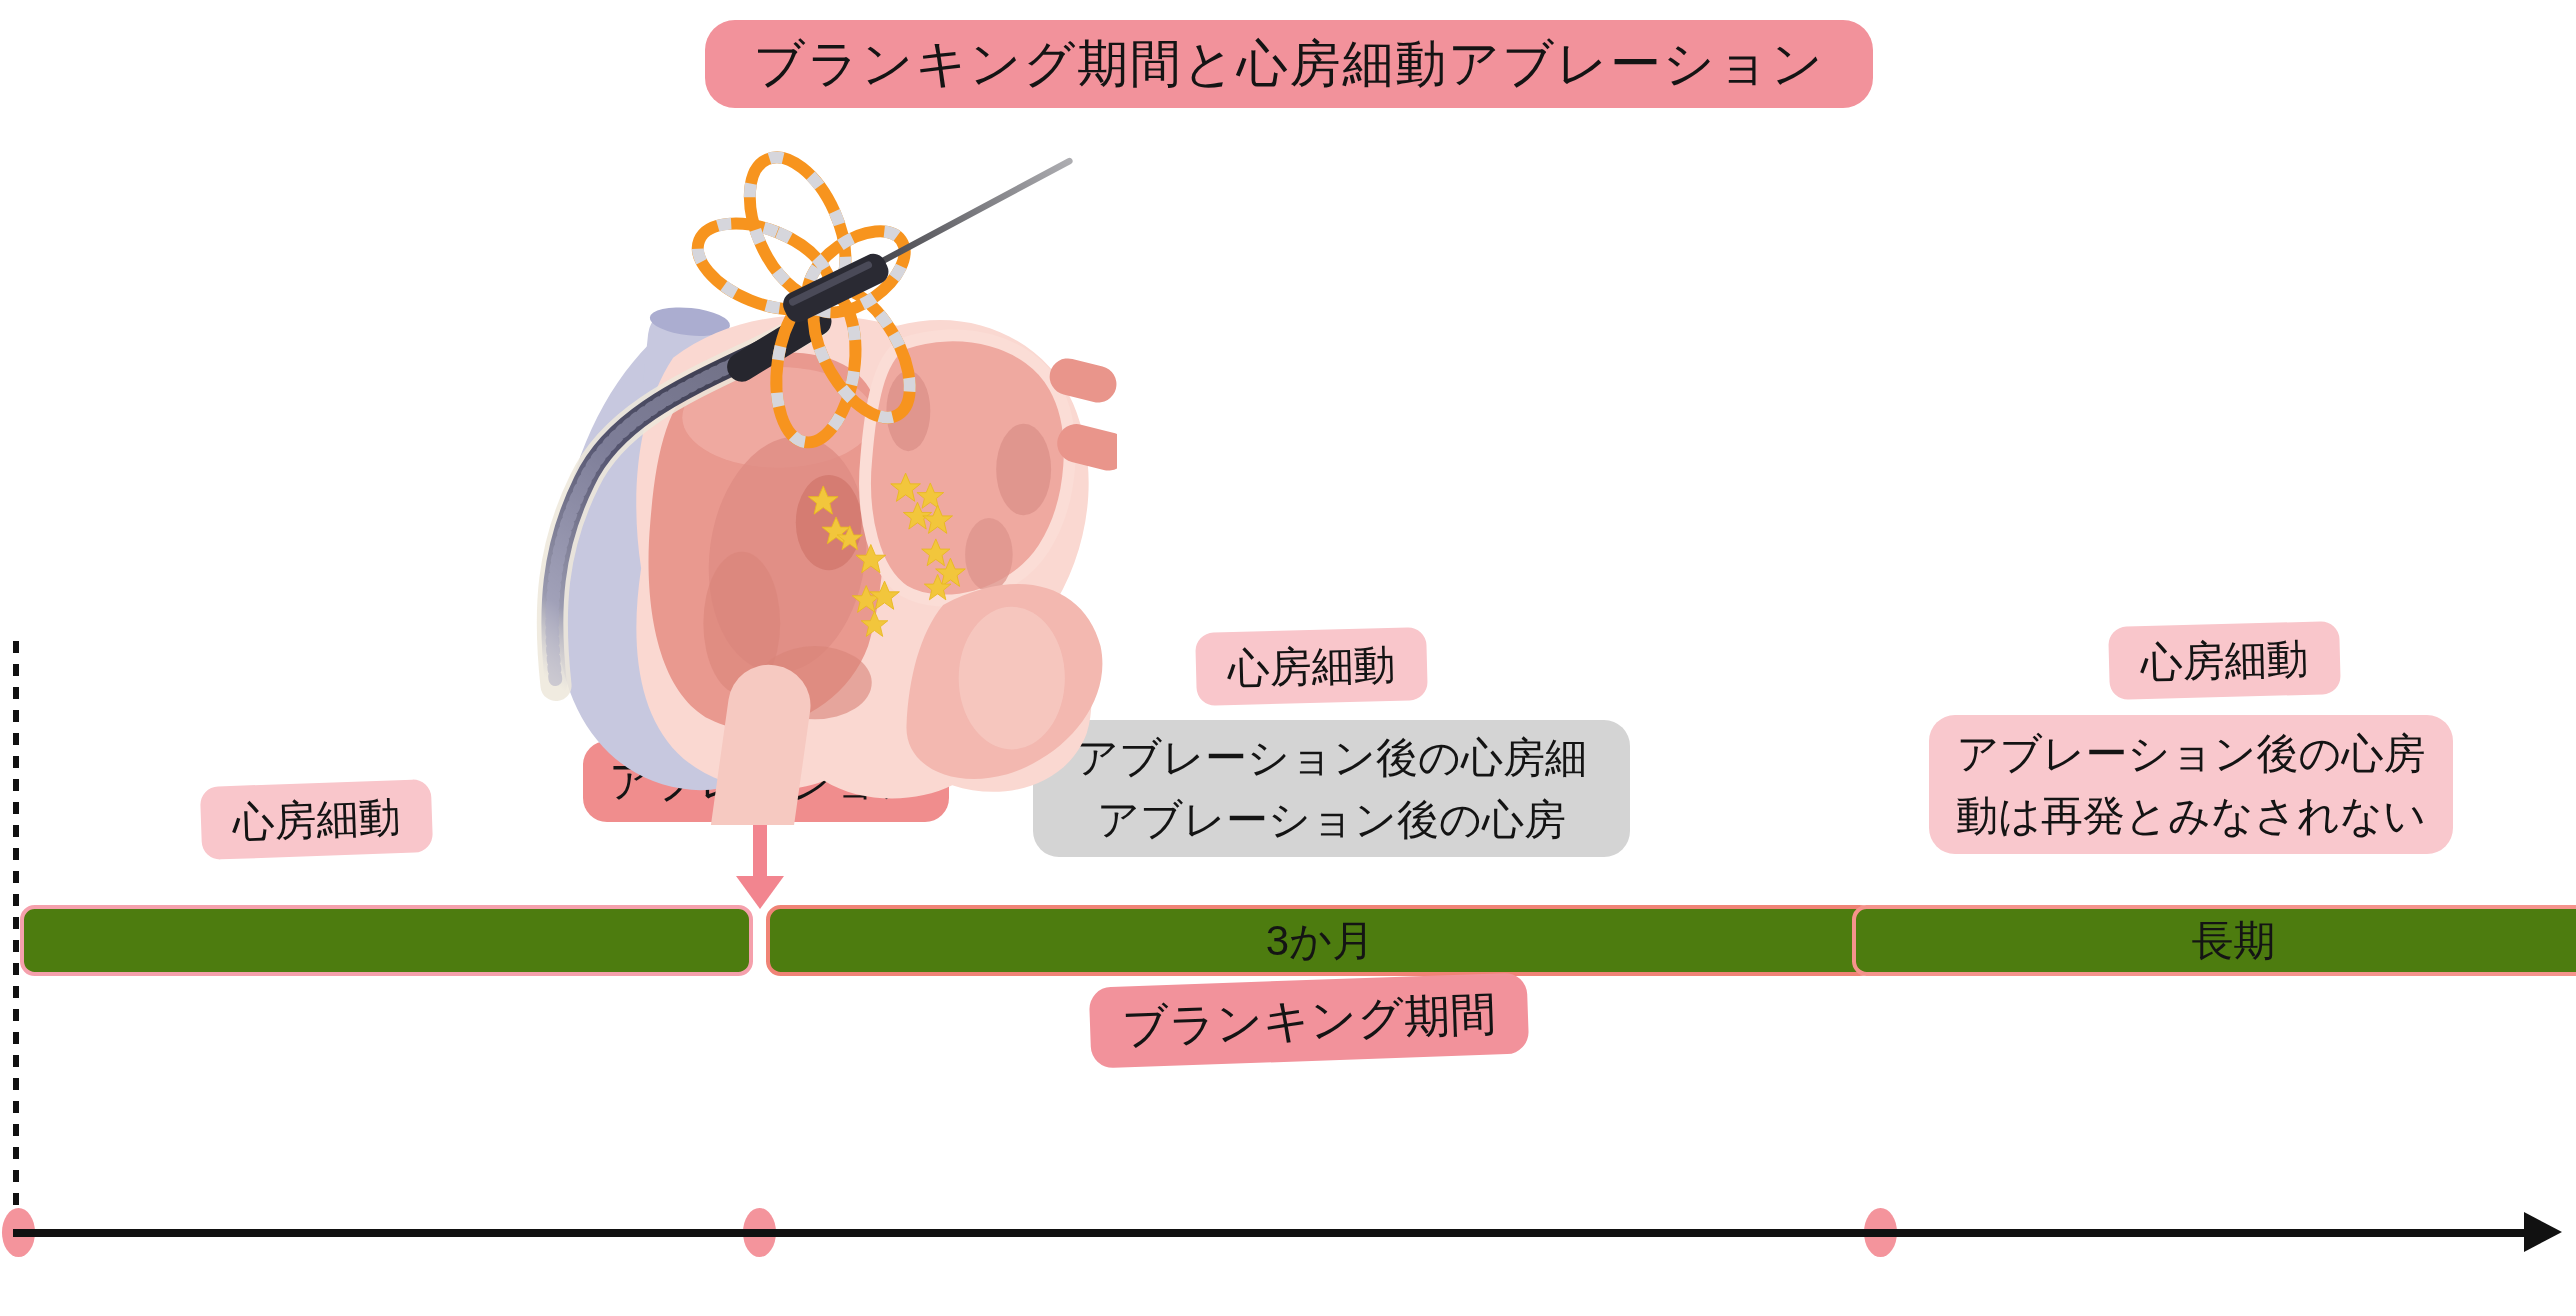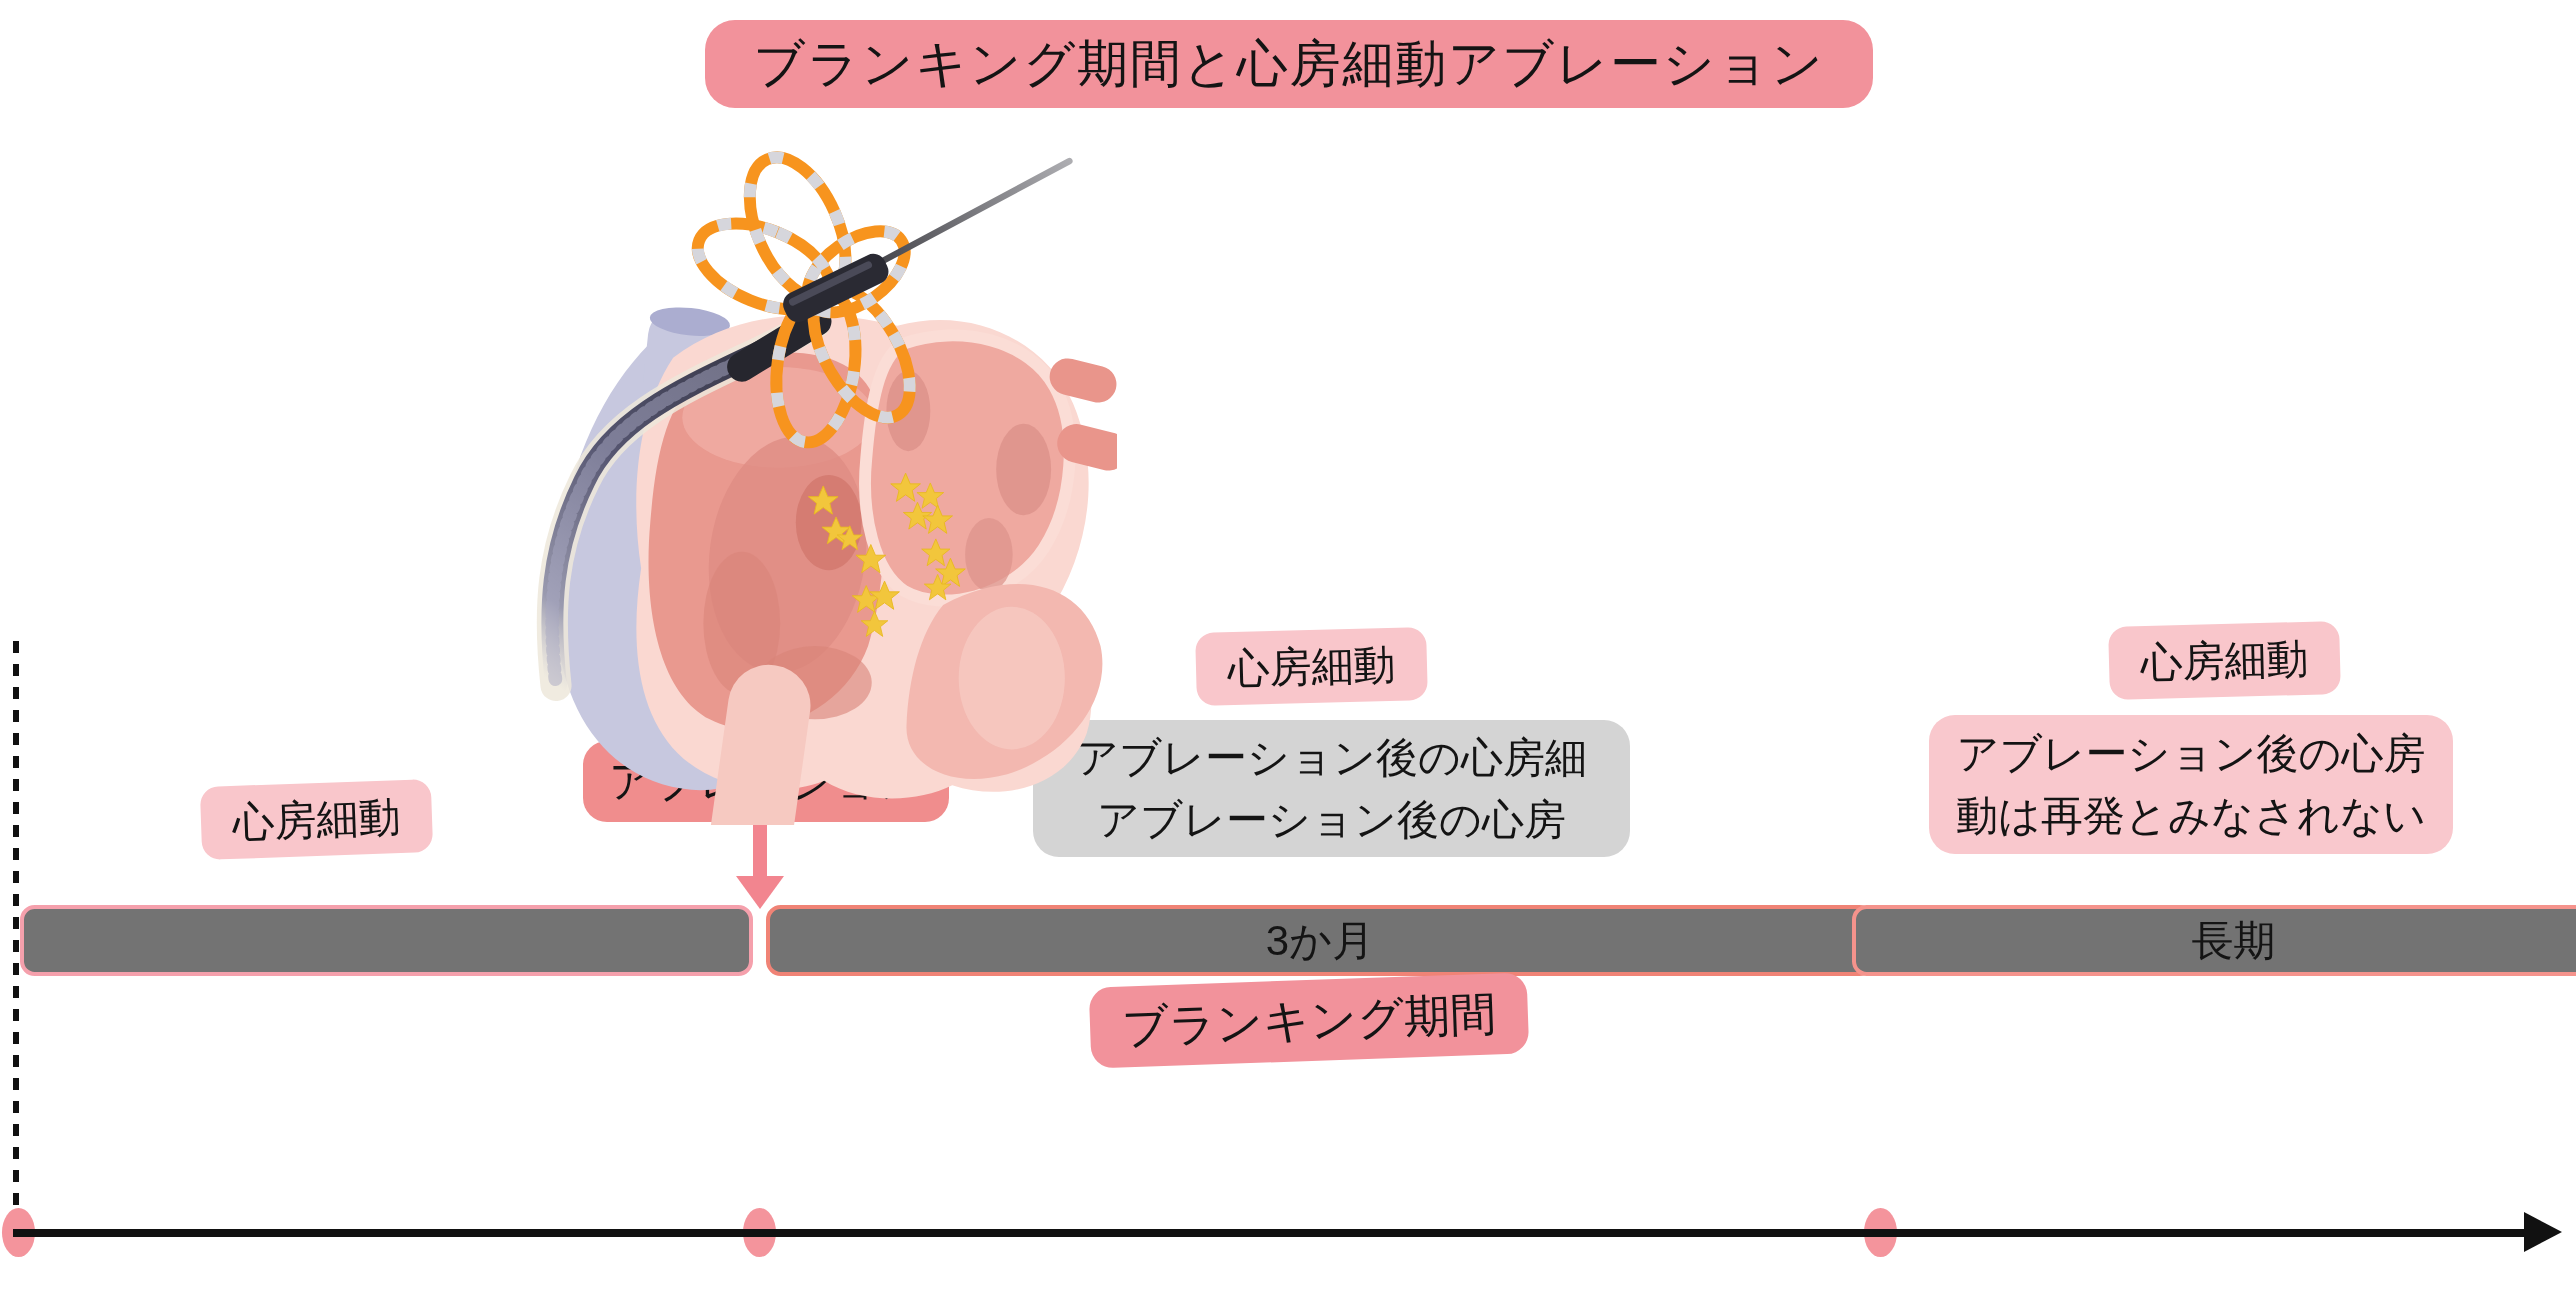--- a/index.html
+++ b/index.html
@@ -26,21 +26,21 @@
   .arrow-shaft{ position:absolute; left:753px; top:820px; width:13.7px; height:59px; background:#F2858F;}
   .arrow-head{ position:absolute; left:736px; top:876px; width:0; height:0;
     border-left:24px solid transparent; border-right:24px solid transparent; border-top:33px solid #F2858F;}
   .note{
     position:absolute; display:flex; flex-direction:column; align-items:center; justify-content:center;
     border-radius:26px; font-size:42px; line-height:62px; text-align:center;
   }
   .note-gray{ left:1033px; top:720px; width:597px; height:137px; background:#D4D4D4;}
   .note-pink{ left:1929px; top:715px; width:524px; height:139px; background:#F9C8CD;}
   .tl-box{
-    position:absolute; top:905px; height:71px; box-sizing:border-box; background:#737373;
+    position:absolute; top:905px; height:71px; box-sizing:border-box; background:#4d7c0f;
     border-radius:14.7px; display:flex; align-items:center; justify-content:center; font-size:42px;
   }
   .tl-box1{ left:20px;  width:733px;  border:4.6px solid #F5A0AC;}
   .tl-box2{ left:766px; width:1108px; border:4.6px solid #F08376;}
   .tl-box3{ left:1852px;width:763px;  border:4.6px solid #F5938C;}
   .blanking-badge{
     left:1090px; top:980px; width:438px; height:81px; background:#F2929B;
     border-radius:22px; font-size:46px; transform:rotate(-2deg);
   }
   .dashed-line{

